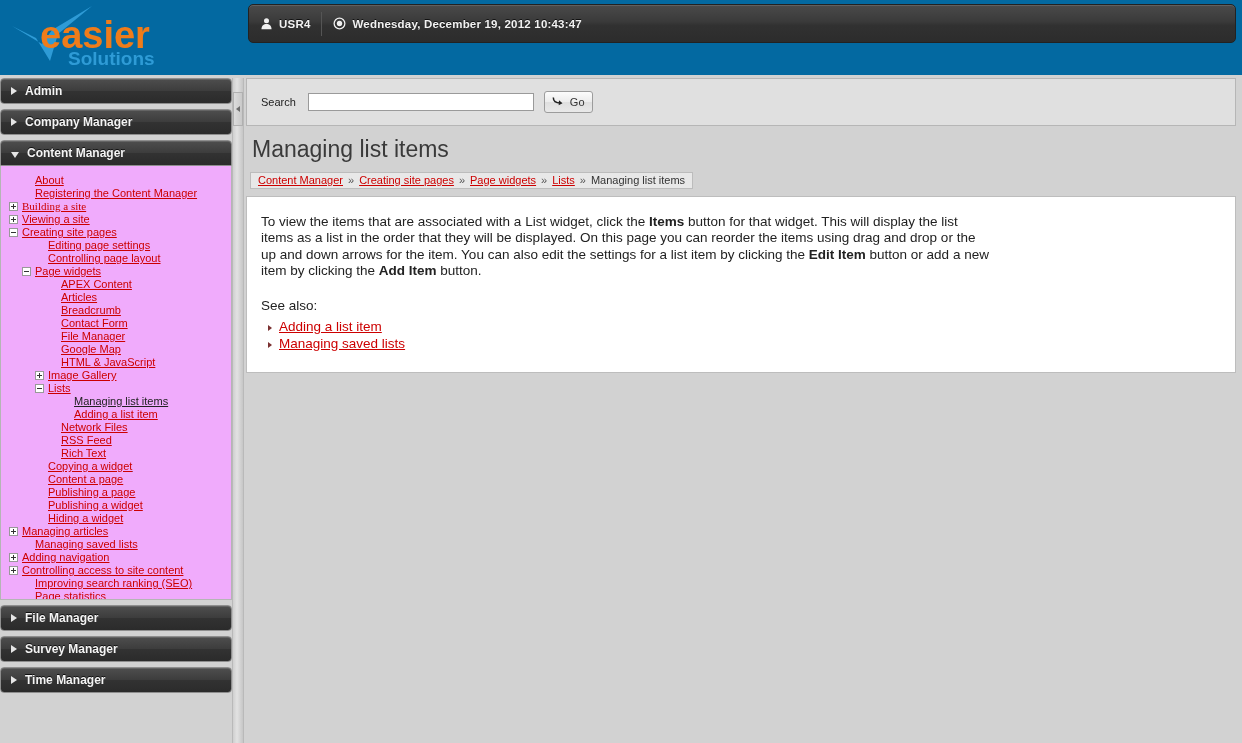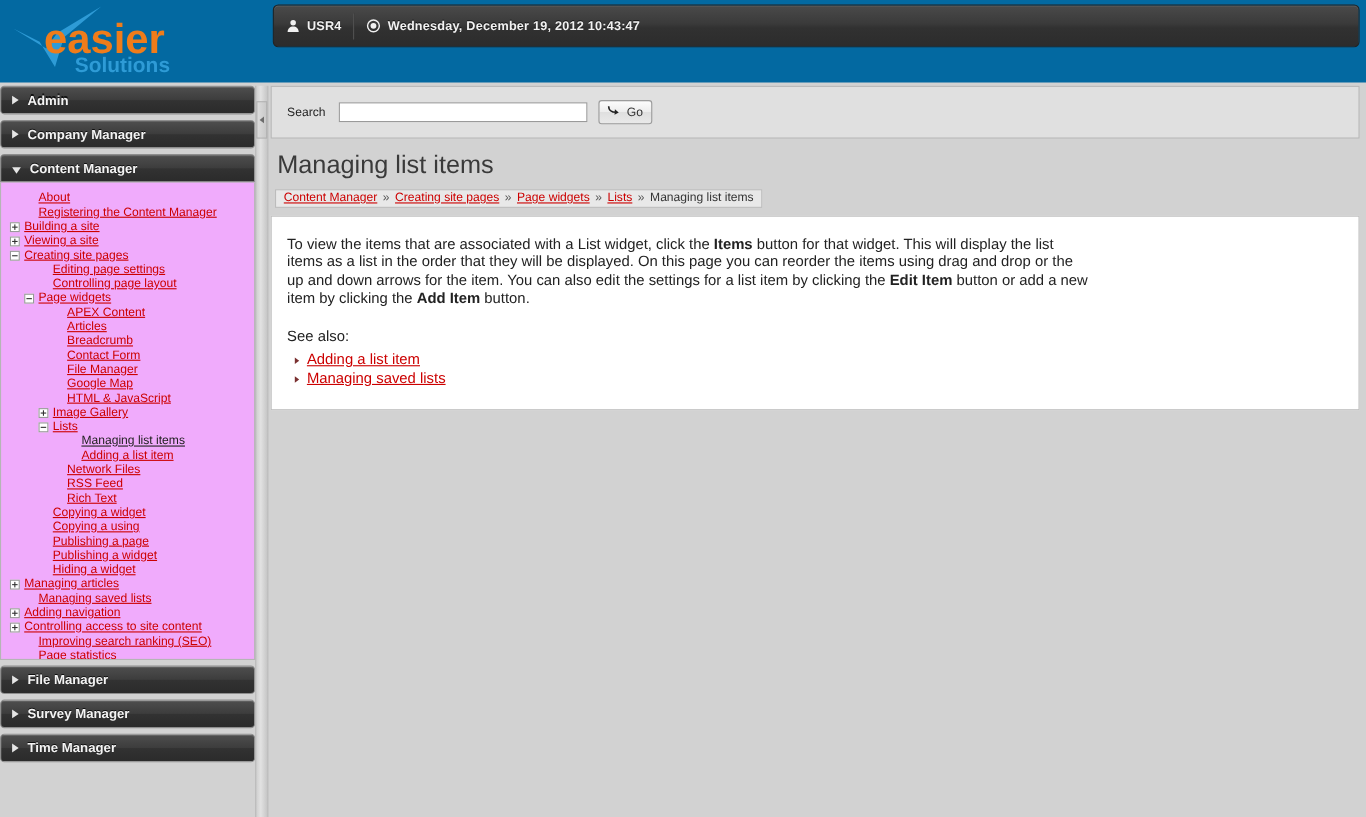--- a/index.html
+++ b/index.html
@@ -279,21 +279,21 @@
 
   <div id="tree-panel">
       <div class="tnode" style="padding-left: 17px;">
         <span class="tspace"></span>
         <a class="">About</a>
       </div>
       <div class="tnode" style="padding-left: 17px;">
         <span class="tspace"></span>
         <a class="">Registering the Content Manager</a>
       </div>
-      <div class="tnode" style="padding-left: 4px;">
+      <div class="tnode" style="padding-left: 4px; font-family: Liberation Serif, serif;">
         <span class="tbox plus"></span>
         <a class="">Building a site</a>
       </div>
       <div class="tnode" style="padding-left: 4px;">
         <span class="tbox plus"></span>
         <a class="">Viewing a site</a>
       </div>
       <div class="tnode" style="padding-left: 4px;">
         <span class="tbox"></span>
         <a class="">Creating site pages</a>
@@ -359,27 +359,27 @@
         <a class="">Network Files</a>
       </div>
       <div class="tnode" style="padding-left: 43px;">
         <span class="tspace"></span>
         <a class="">RSS Feed</a>
       </div>
       <div class="tnode" style="padding-left: 43px;">
         <span class="tspace"></span>
         <a class="">Rich Text</a>
       </div>
-      <div class="tnode" style="padding-left: 30px;">
+      <div class="tnode" style="padding-left: 30px; text-decoration: underline;">
         <span class="tspace"></span>
         <a class="">Copying a widget</a>
       </div>
       <div class="tnode" style="padding-left: 30px;">
         <span class="tspace"></span>
-        <a class="">Copying a using</a>
+        <a class="">Content a page</a>
       </div>
       <div class="tnode" style="padding-left: 30px;">
         <span class="tspace"></span>
         <a class="">Publishing a page</a>
       </div>
       <div class="tnode" style="padding-left: 30px;">
         <span class="tspace"></span>
         <a class="">Publishing a widget</a>
       </div>
       <div class="tnode" style="padding-left: 30px;">

